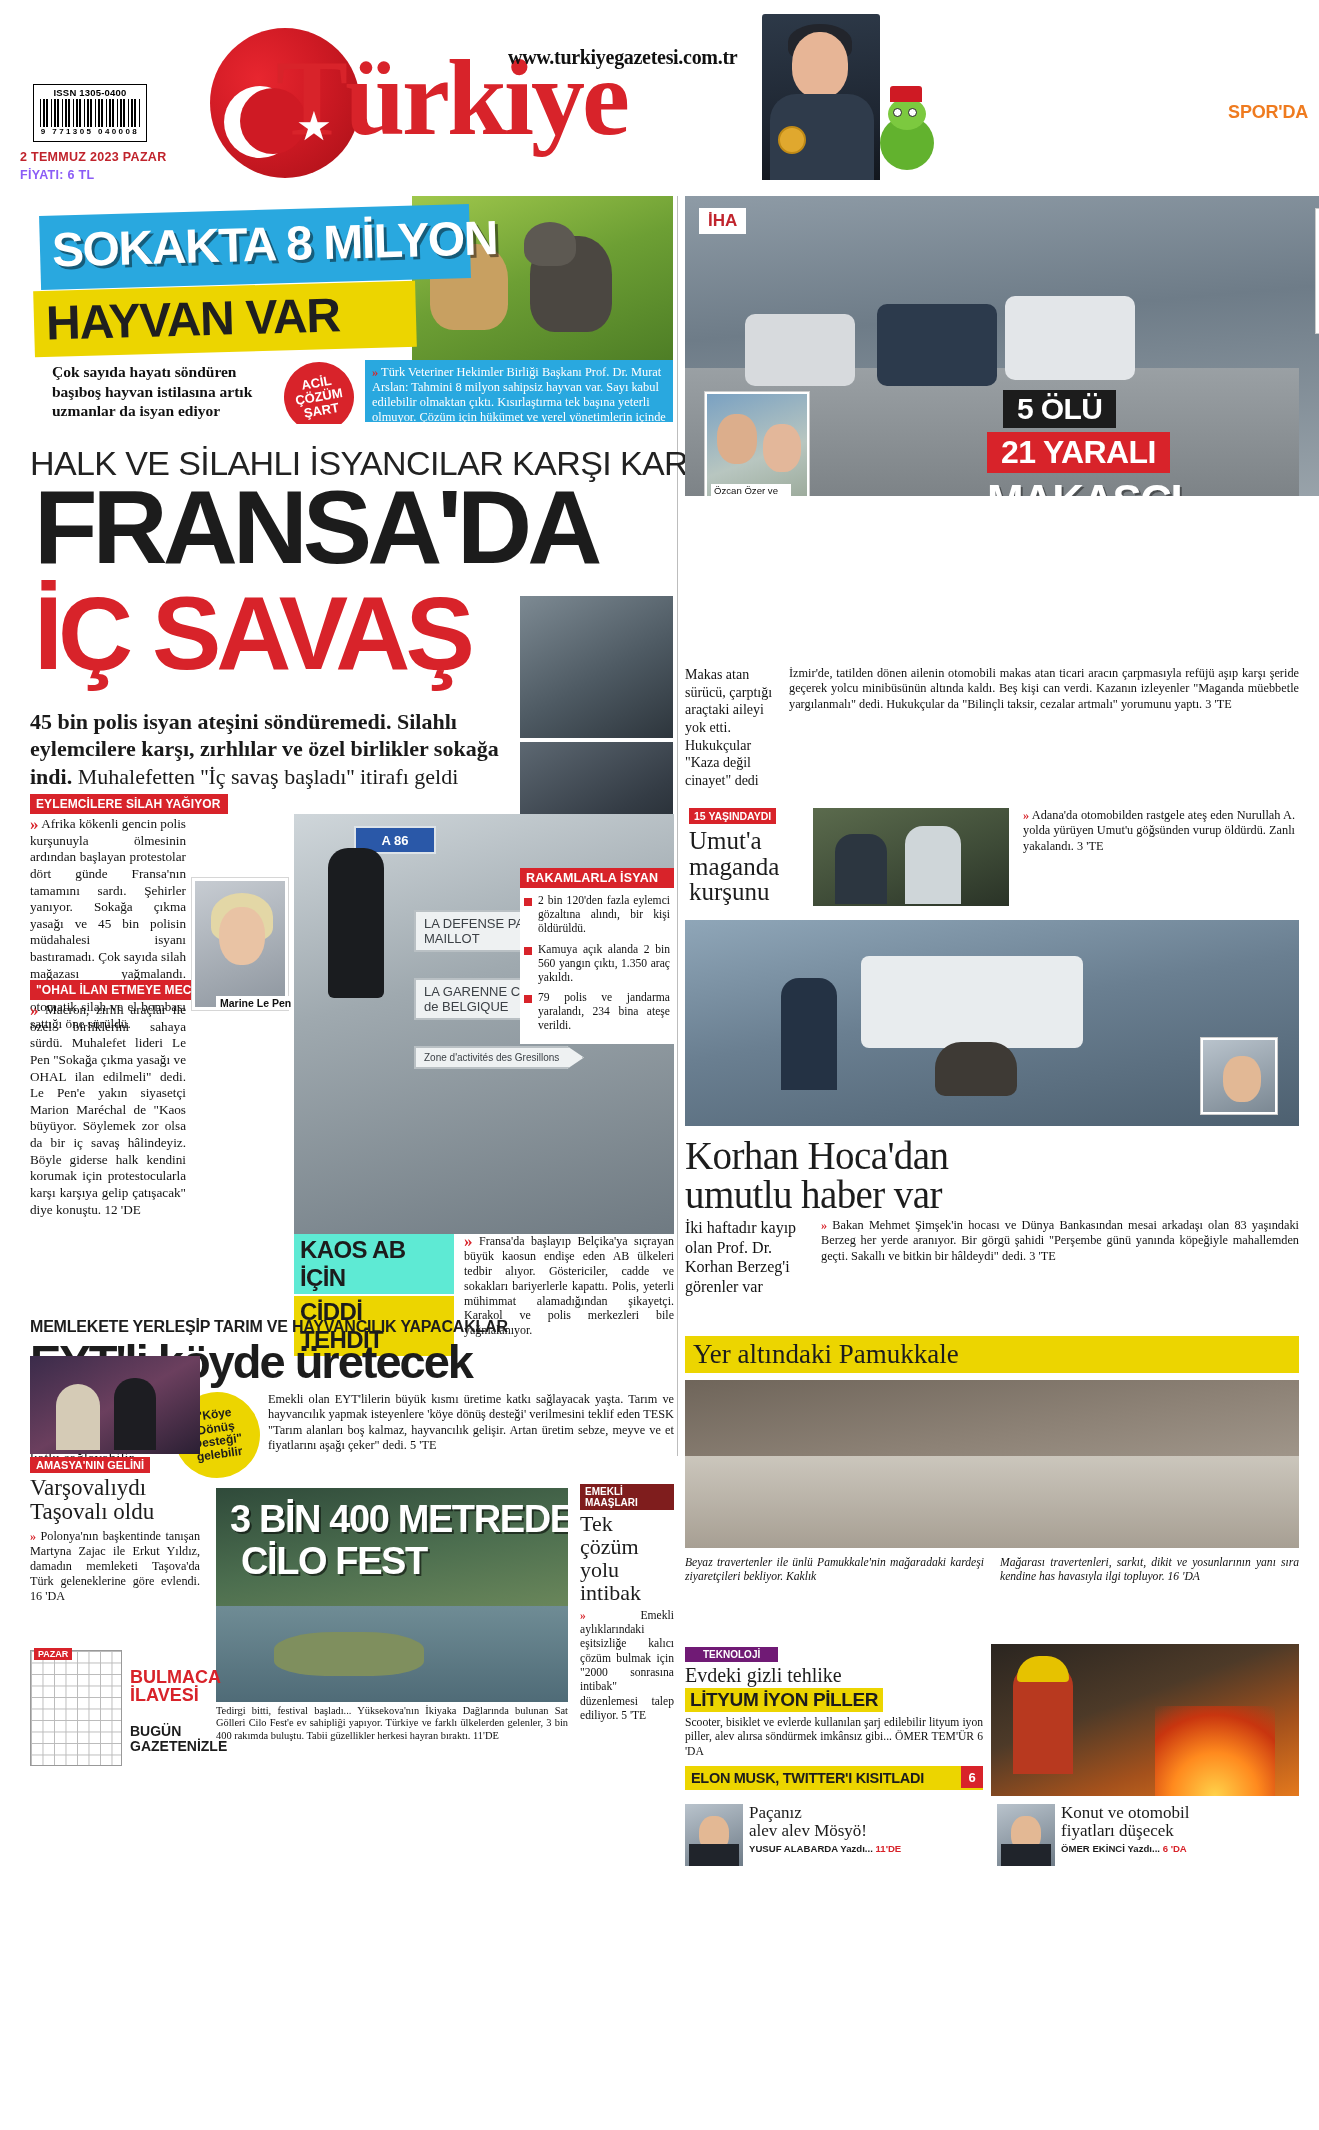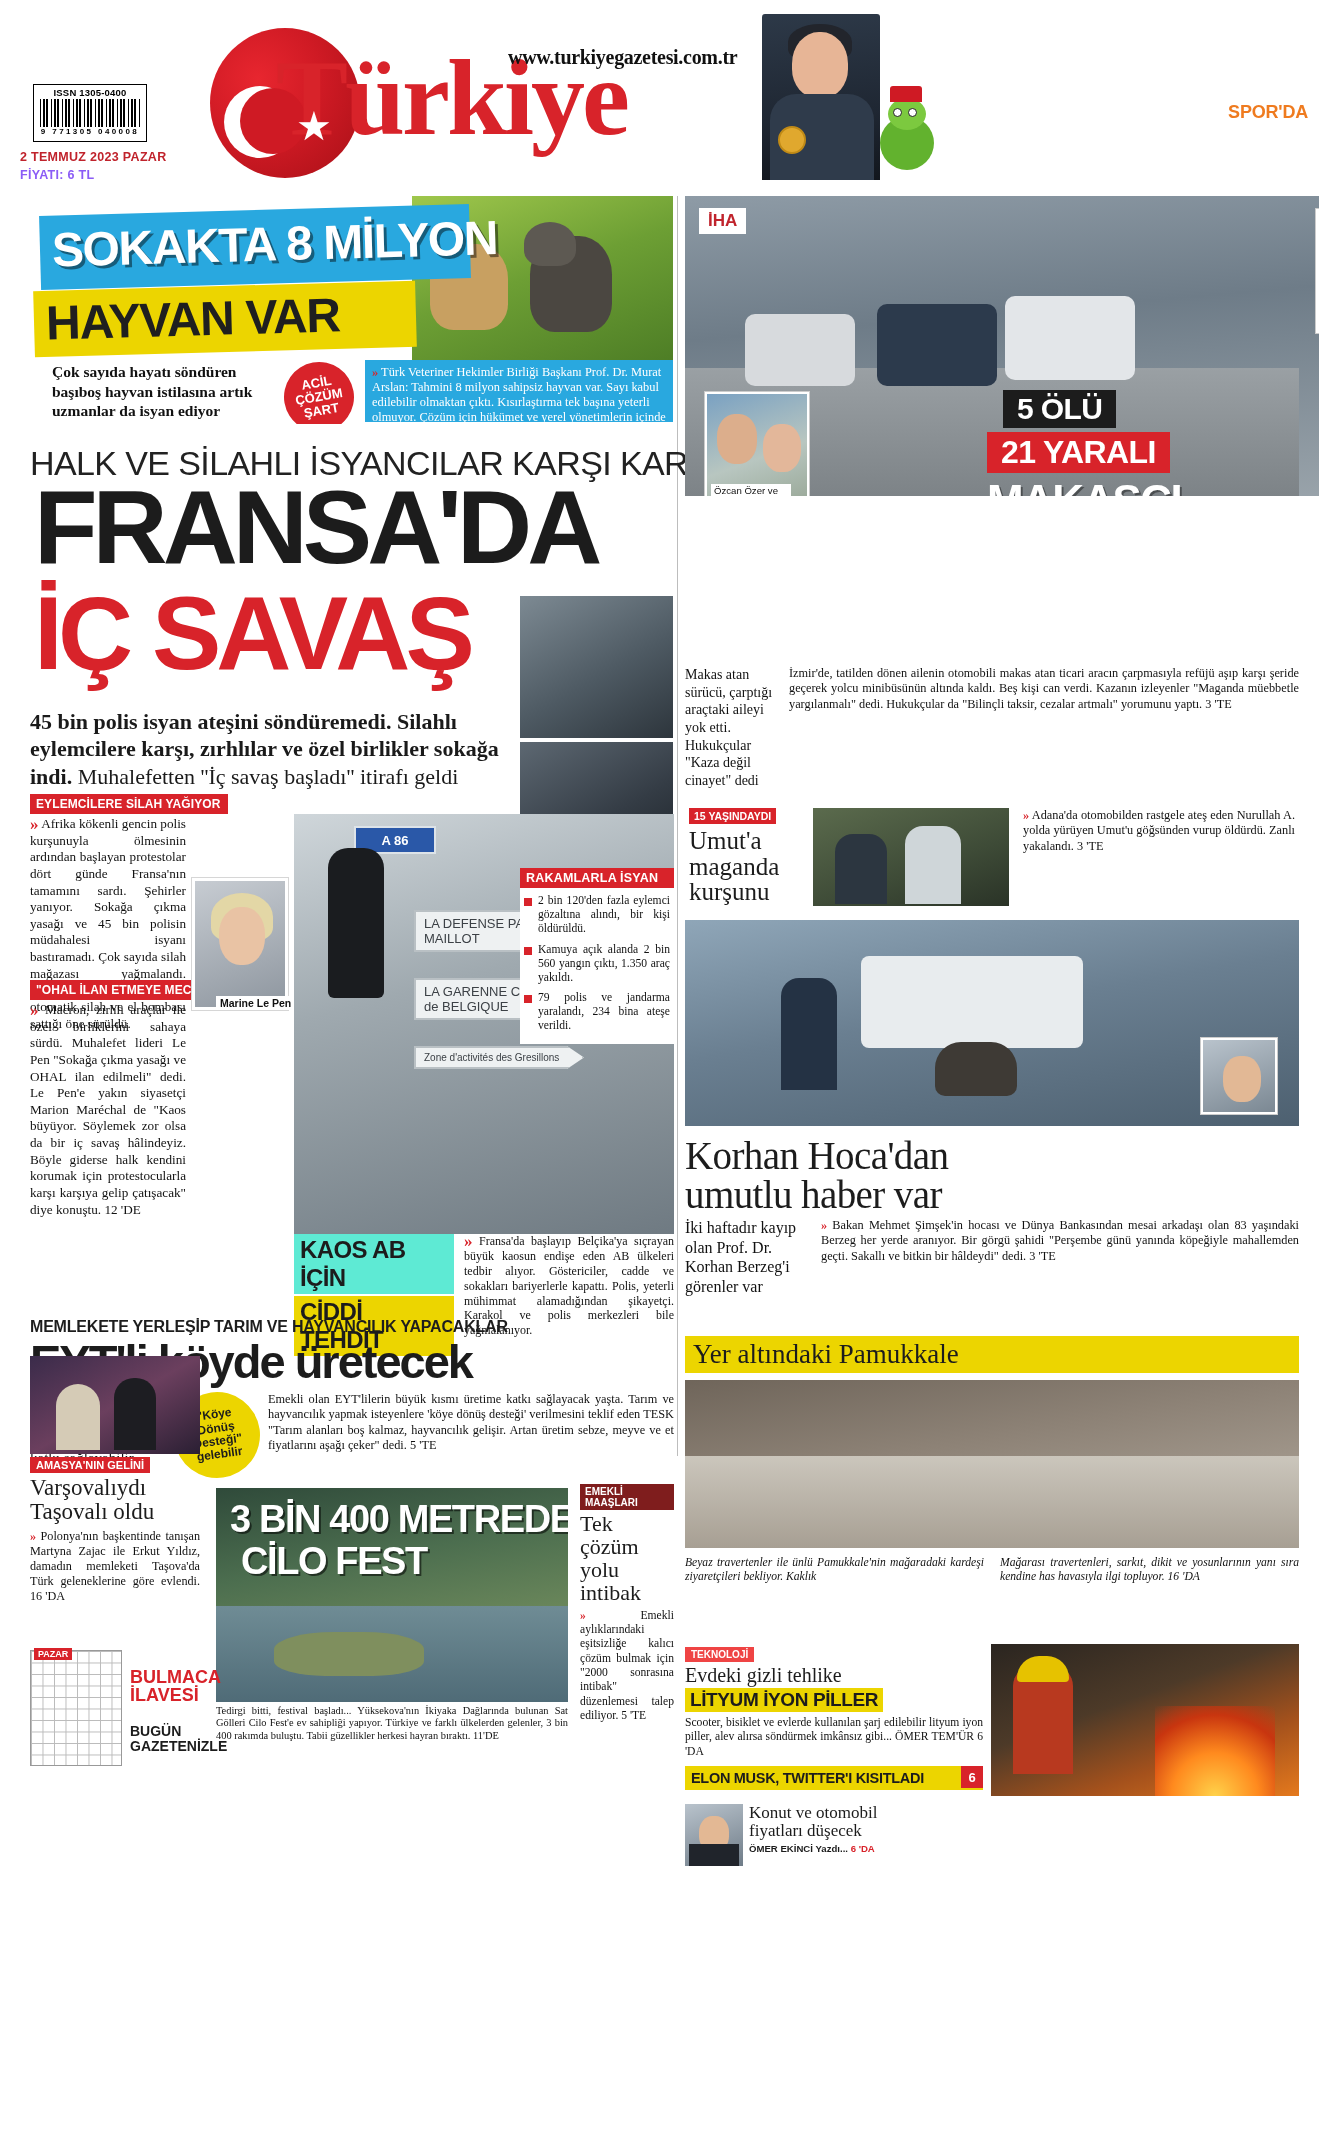--- a/index.html
+++ b/index.html
@@ -323,21 +323,21 @@
   .pamuk-head { position:absolute; left:0; top:1140px; width:614px; background:#ecd500; padding:4px 8px;
     font-family:"Liberation Serif", serif; font-size:27px; color:#1c1c1c; line-height:1.06;}
   .pamuk-photo { position:absolute; left:0; top:1184px; width:614px; height:168px;
     background:linear-gradient(170deg,#6f655a 0%,#8d8276 40%,#b6ada1 100%); overflow:hidden;}
   .pamuk-photo .terrace { position:absolute; left:0; bottom:0; width:614px; height:92px; background:linear-gradient(180deg,#cbc6bc 0%,#a79f93 100%);}
   .pamuk-cap { position:absolute; left:0; top:1360px; width:614px; display:flex; gap:16px;}
   .pc { flex:1; font-family:"Liberation Serif", serif; font-size:11.6px; line-height:1.24; color:#111; text-align:justify; font-style:italic;}
 
   
   .tek-box { position:absolute; left:0; top:1448px; width:298px; }
-  .tek-label { background:#ef4444; color:#fff; font-weight:700; font-size:10px; padding:2px 6px; display:inline-block;}
+  .tek-label { background:#701a75; color:#fff; font-weight:700; font-size:10px; padding:2px 18px; display:inline-block;}
   .tek-head { font-family:"Liberation Serif", serif; font-size:20px; line-height:1.04; color:#1c1c1c; margin-top:3px;}
   .tek-head2 { background:#ecd500; color:#1c1c1c; font-weight:700; font-size:19px; padding:1px 5px; display:inline-block; margin-top:2px; letter-spacing:-.4px;}
   .tek-body { font-family:"Liberation Serif", serif; font-size:11.6px; line-height:1.24; color:#111; margin-top:4px; text-align:justify;}
   .tek-photo { position:absolute; left:306px; top:1448px; width:308px; height:152px;
     background:linear-gradient(160deg,#2a2520 0%,#4d3a28 40%,#a4511c 70%,#e4791d 100%); overflow:hidden;}
   .tek-photo .ff { position:absolute; left:22px; top:22px; width:60px; height:108px; background:#b8391f; border-radius:20px 20px 0 0;}
   .tek-photo .helm { position:absolute; left:26px; top:12px; width:52px; height:26px; background:#e6c200; border-radius:22px 22px 4px 4px;}
   .tek-photo .flame { position:absolute; right:24px; bottom:0; width:120px; height:90px;
     background:radial-gradient(circle at 50% 100%, #ffd24a 0%, #ff8a1e 40%, #c8350f 75%, rgba(200,53,15,0) 100%);}
 
@@ -657,20 +657,36 @@
       <div class="page-num" style="left:276px;top:1570px;">6</div>
 
       <div class="byline-row">
         <div class="byline">
           <div class="by-photo">
               <div class="bf"></div>
               <div class="bs"></div>
             </div>
           <div class="by-txt">
             <div class="by-head">
+              <div>Paçanız</div>
+              <div>alev alev Mösyö!</div>
+            </div>
+            <div class="by-name">
+              <span>YUSUF ALABARDA Yazdı...</span>
+              <span class="pg">11'DE</span>
+            </div>
+          </div>
+        </div>
+        <div class="byline">
+          <div class="by-photo">
+              <div class="bf"></div>
+              <div class="bs"></div>
+            </div>
+          <div class="by-txt">
+            <div class="by-head">
               <div>Konut ve otomobil</div>
               <div>fiyatları düşecek</div>
             </div>
             <div class="by-name">
               <span>ÖMER EKİNCİ Yazdı...</span>
               <span class="pg">6 'DA</span>
             </div>
           </div>
         </div>
       </div>

